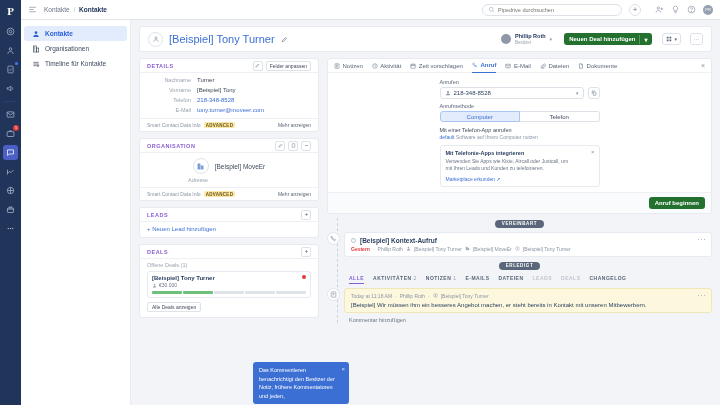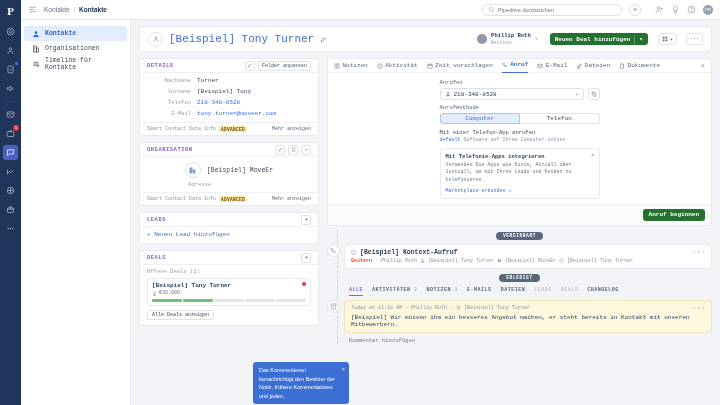--- a/index.html
+++ b/index.html
@@ -57,21 +57,21 @@
   }
   .search svg{width:7px;height:7px;color:#9aa3b1;flex:0 0 7px;}
   .search input{border:0;outline:0;font-size:5.5px;color:#9aa3b1;width:100%;font-family:inherit;background:transparent;}
   .plusbtn{width:12px;height:12px;border:1px solid #dde2e9;border-radius:50%;display:flex;align-items:center;justify-content:center;color:#6b7685;font-size:8px;line-height:1;}
   .top-icons{display:flex;align-items:center;gap:7px;margin-left:7px;}
   .top-icons .ti{width:9px;height:9px;color:#8a94a6;}
   .top-icons .ti svg{width:9px;height:9px;}
   .avatar-top{width:10px;height:10px;border-radius:50%;background:#96a0b0;color:#fff;font-size:4px;display:flex;align-items:center;justify-content:center;}
 
   
-  .body { flex:1; display:flex; min-height:0;font-family:Liberation Mono, monospace; }
+  .body { flex:1; display:flex; min-height:0; }
 
   
   .nav { width:110px; flex:0 0 110px; background:#fff; border-right:1px solid #e8ebf0; padding-top:6px; }
   .nav-item{
     display:flex;align-items:center;gap:5px;height:15px;padding:0 8px;margin:0 3px;
     border-radius:3px;font-size:6.5px;color:#3e4a5c;
   }
   .nav-item.active{background:#e3ecfd;color:#2b5fd9;font-weight:bold;}
   .nav-item svg{width:8px;height:8px;flex:0 0 8px;}
 

